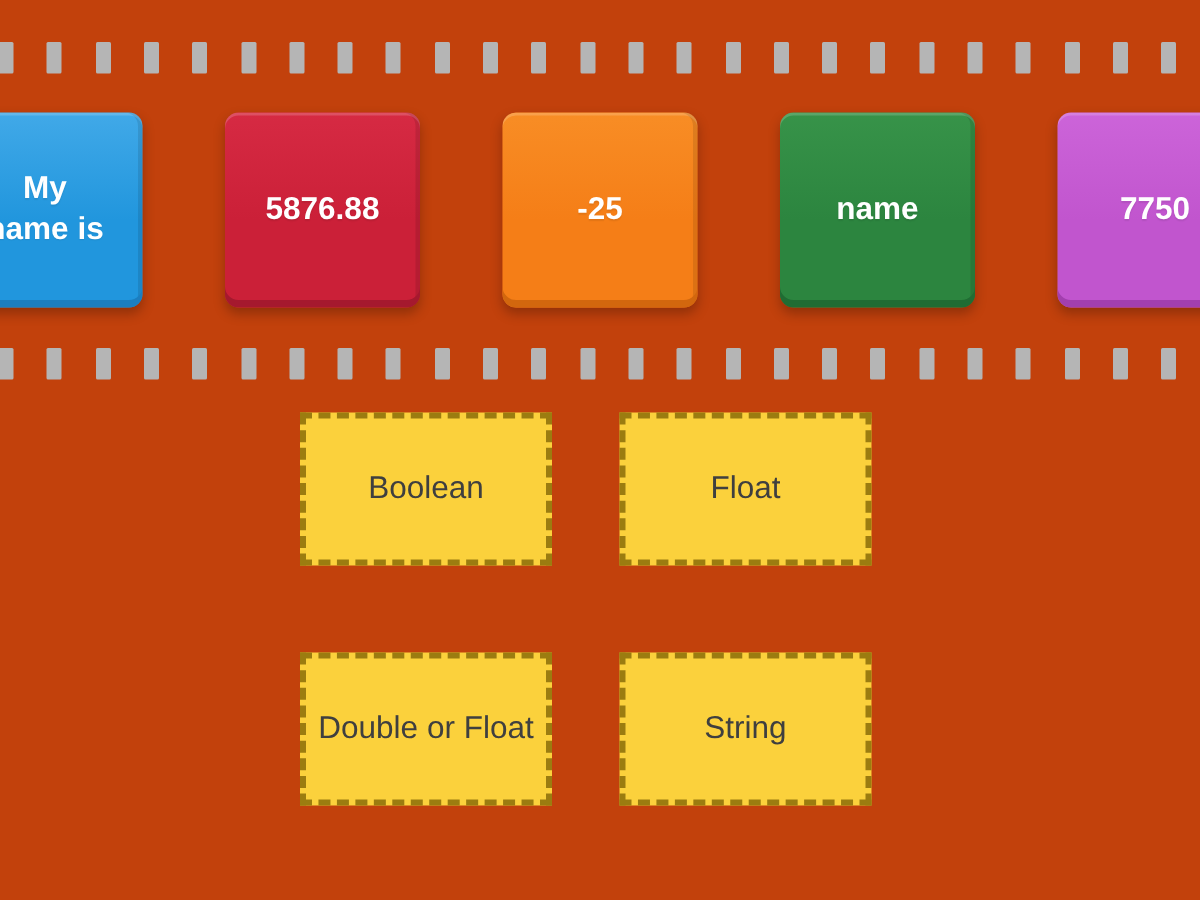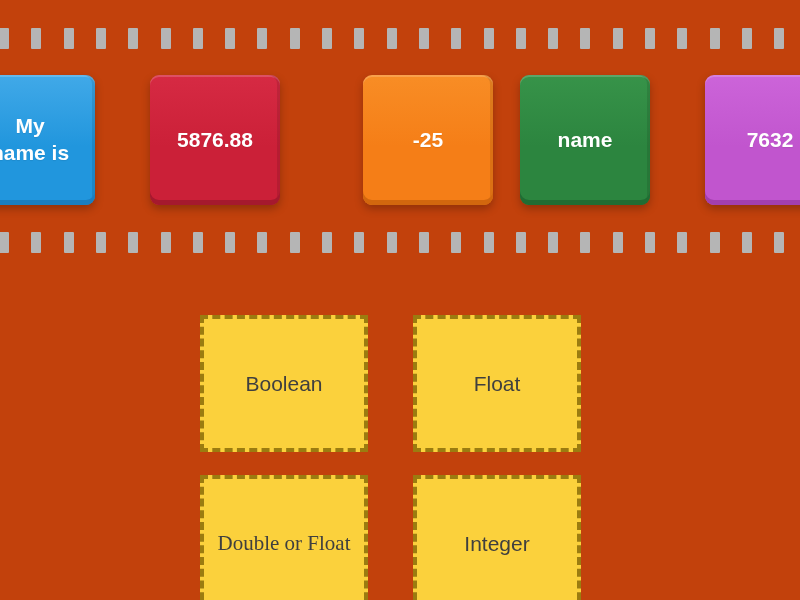--- a/index.html
+++ b/index.html
@@ -56,29 +56,28 @@
     line-height: 1.28;
     text-align: center;
     white-space: pre-line;
     text-shadow: 0 1px 1px rgba(0,0,0,0.08);
     pointer-events: none;
   }
   
   .group-box {
     position: absolute;
     width: 168px;
-    height: 137px;
+    height: 102px;
     box-sizing: border-box;
     border: 4px dashed var(--group-border);
     background: var(--group-fill);
     display: flex;
     align-items: center;
     justify-content: center;
     cursor: pointer;
-    margin-top: 40px;
   }
   .group-box .group-label {
     font-size: 21px;
     color: var(--group-text);
     text-align: center;
     pointer-events: none;
   }
 </style>
 </head>
 <body>
@@ -112,28 +111,28 @@
       <div class="sprocket" style="left: 774.2px; background: rgb(181, 181, 181);"></div>
     </div>
   <div>
       <div class="card" style="left: -35px; --top: #41a9e8; --base: #2196dd; --edge: #1b7ec0;">
         <span class="card-label">My
 name is</span>
       </div>
       <div class="card" style="left: 150px; --top: #d62a43; --base: #cb2038; --edge: #a5192e;">
         <span class="card-label">5876.88</span>
       </div>
-      <div class="card" style="left: 335px; margin-left: 28px; --top: #f88d25; --base: #f57e17; --edge: #d2670e;">
+      <div class="card" style="left: 335px; --top: #f88d25; --base: #f57e17; --edge: #d2670e;">
         <span class="card-label">-25</span>
       </div>
       <div class="card" style="left: 520px; --top: #379349; --base: #2c853f; --edge: #206c33;">
         <span class="card-label">name</span>
       </div>
       <div class="card" style="left: 705px; --top: #cc64d9; --base: #c155ce; --edge: #a23fae;">
-        <span class="card-label">7632</span>
+        <span class="card-label">7750</span>
       </div>
     </div>
   <div class="sprocket-row bottom">
       <div class="sprocket" style="left: -1px; background: rgb(181, 181, 181);"></div>
       <div class="sprocket" style="left: 31.3px; background: rgb(181, 181, 181);"></div>
       <div class="sprocket" style="left: 63.6px; background: rgb(181, 181, 181);"></div>
       <div class="sprocket" style="left: 95.9px; background: rgb(181, 181, 181);"></div>
       <div class="sprocket" style="left: 128.2px; background: rgb(181, 181, 181);"></div>
       <div class="sprocket" style="left: 160.5px; background: rgb(181, 181, 181);"></div>
       <div class="sprocket" style="left: 192.8px; background: rgb(181, 181, 181);"></div>
@@ -156,20 +155,20 @@
       <div class="sprocket" style="left: 741.9px; background: rgb(181, 181, 181);"></div>
       <div class="sprocket" style="left: 774.2px; background: rgb(181, 181, 181);"></div>
     </div>
   <div style="--group-fill: #fbd13c; --group-border: #9b7c10; --group-text: #3f3f3f;">
       <div class="group-box" style="left: 200px; top: 275px;">
         <span class="group-label">Boolean</span>
       </div>
       <div class="group-box" style="left: 413px; top: 275px;">
         <span class="group-label">Float</span>
       </div>
-      <div class="group-box" style="left: 200px; top: 435px; font-family: Liberation Serif, serif;">
+      <div class="group-box" style="left: 200px; top: 435px;">
         <span class="group-label">Double or Float</span>
       </div>
       <div class="group-box" style="left: 413px; top: 435px;">
-        <span class="group-label">Integer</span>
+        <span class="group-label">String</span>
       </div>
     </div>
 </div>
 
 </body></html>

